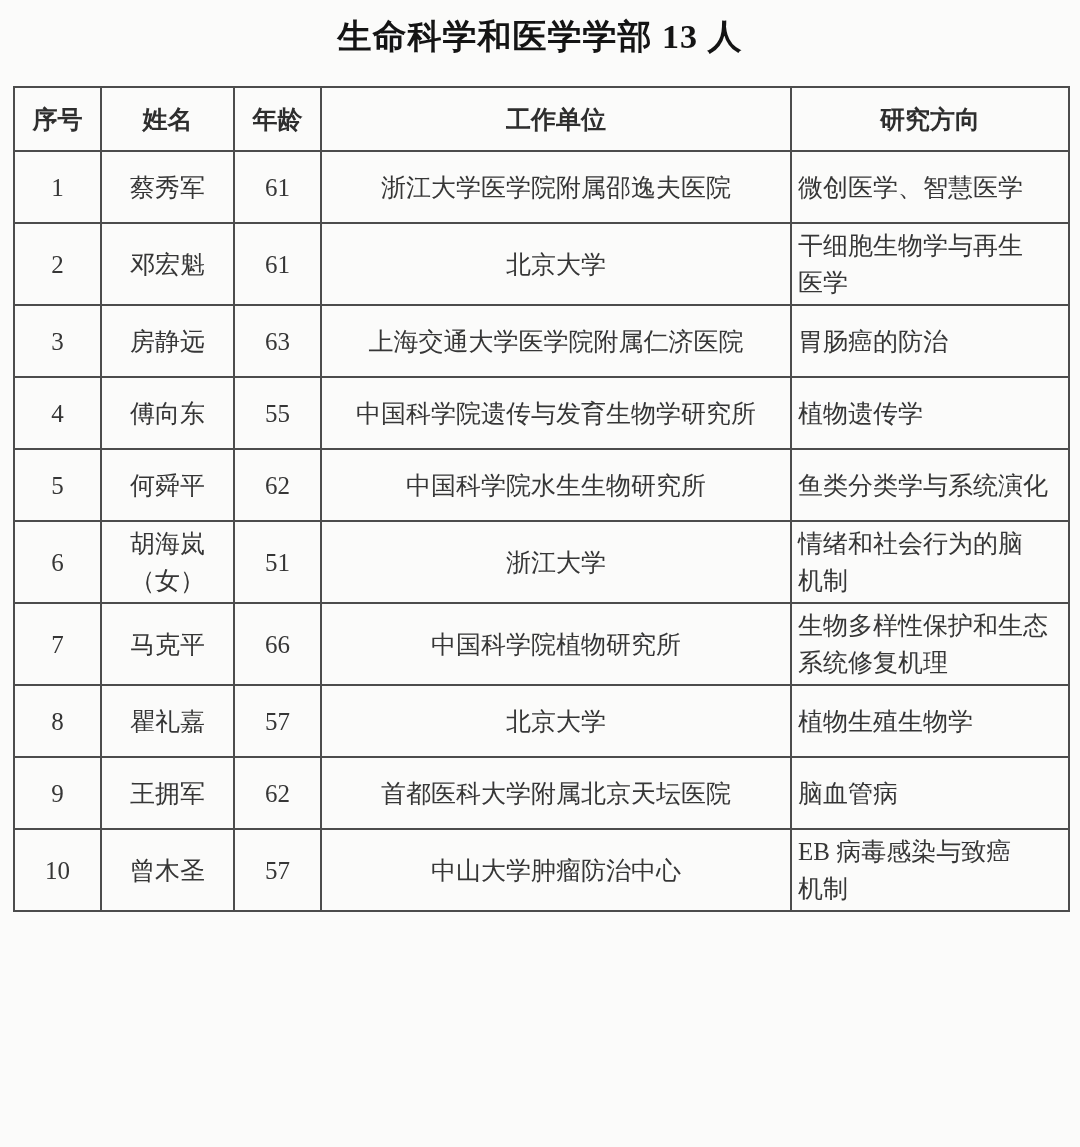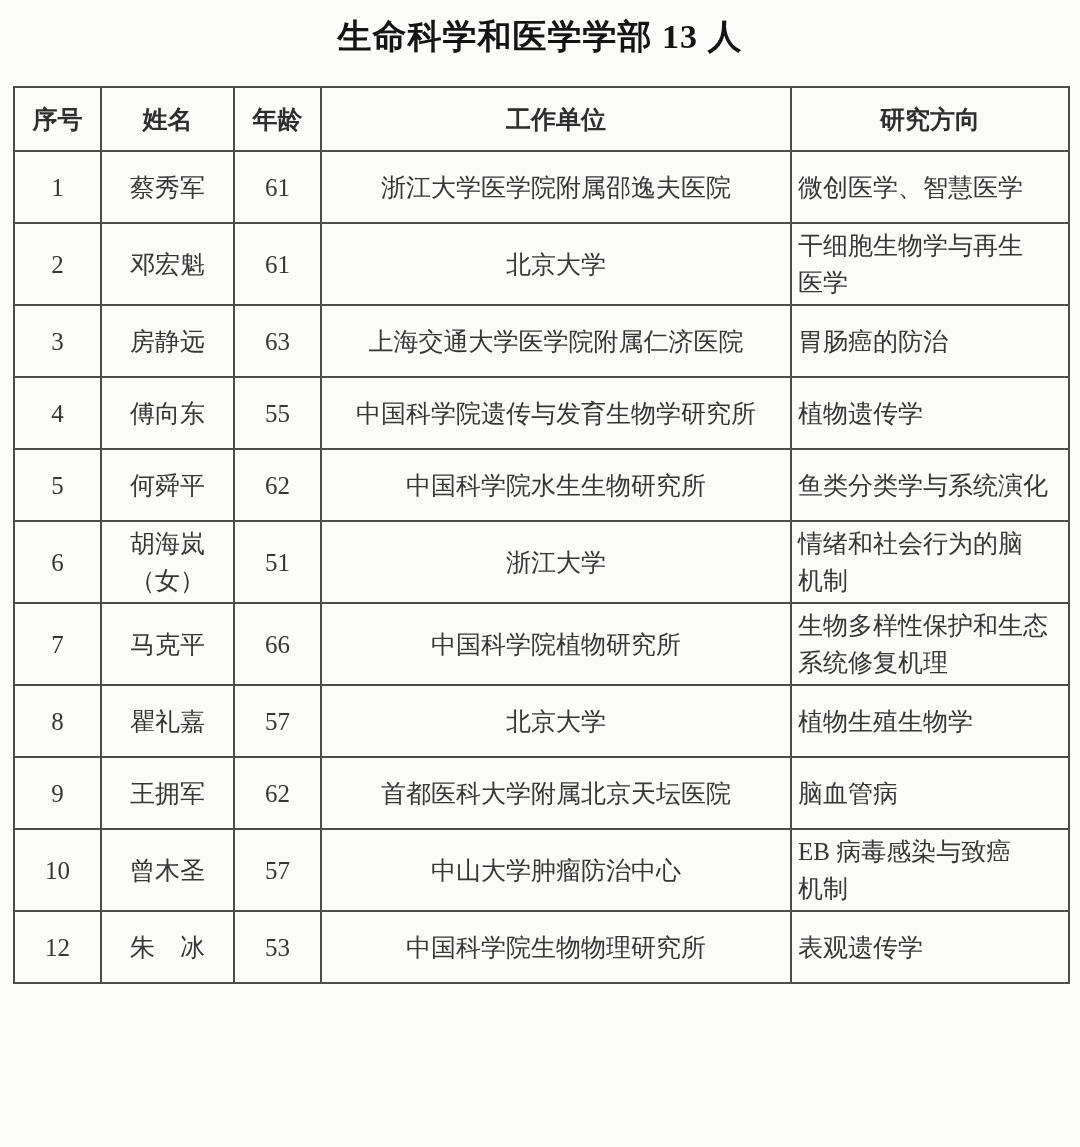--- a/index.html
+++ b/index.html
@@ -162,21 +162,14 @@
         <td class="col-field">脑血管病</td>
       </tr>
       <tr>
         <td class="col-no">10</td>
         <td class="col-name">曾木圣</td>
         <td class="col-age">57</td>
         <td class="col-org">中山大学肿瘤防治中心</td>
         <td class="col-field">EB 病毒感染与致癌
 机制</td>
       </tr>
-      <tr>
-        <td class="col-no">12</td>
-        <td class="col-name">朱　冰</td>
-        <td class="col-age">53</td>
-        <td class="col-org">中国科学院生物物理研究所</td>
-        <td class="col-field">表观遗传学</td>
-      </tr>
     </tbody>
 </table>
 
 </body></html>

